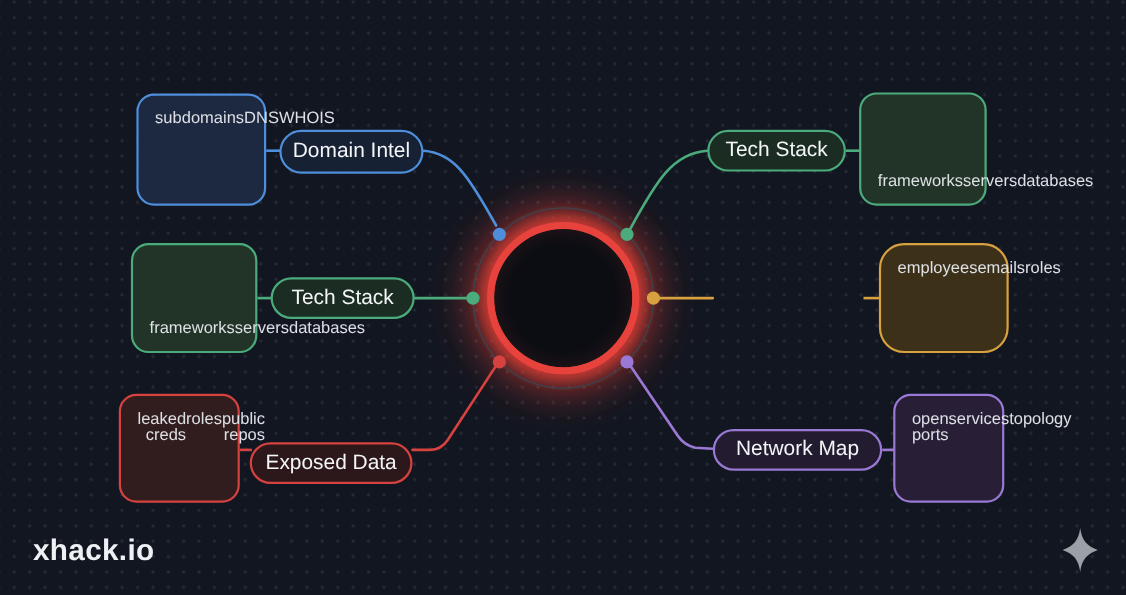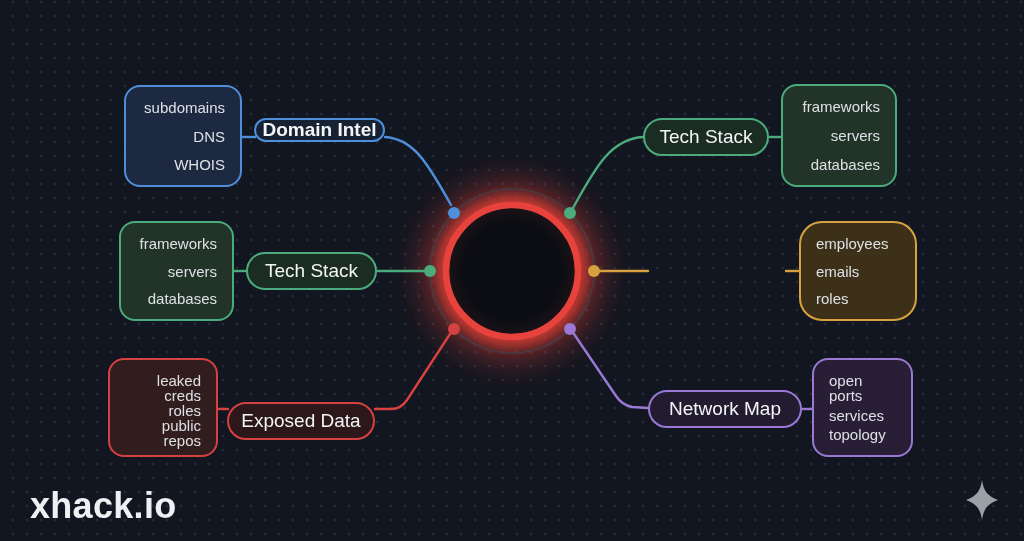--- a/index.html
+++ b/index.html
@@ -6,21 +6,21 @@
   .stage{
     position:relative;width:1024px;height:541px;overflow:hidden;
     font-family:"Liberation Sans", sans-serif;
     background-color:#121620;
     background-image:radial-gradient(rgba(165,175,198,0.13) 1.2px, transparent 1.7px);
     background-size:14px 14px;background-position:6px 9px;
   }
   svg.layer{position:absolute;left:0;top:0;width:1024px;height:541px;}
   .node-box{
     position:absolute;box-sizing:border-box;border:2px solid;border-radius:16px;
-    display:flex;flex-direction:column;justify-content:space-between;
+    display:flex;flex-direction:row;justify-content:space-between;
     padding:13px 15px;font-size:15px;color:#dde0e5;line-height:1;
   }
   .node-box.right-align{text-align:right;}
   .node-box.left-align{text-align:left;}
   .pill{
     position:absolute;box-sizing:border-box;border:2px solid;border-radius:20px;
     display:flex;align-items:center;justify-content:center;
     font-size:19px;color:#f3f5f7;white-space:nowrap;
   }
   
@@ -34,37 +34,37 @@
   .box-red   {background:#321d1e;}
   .box-amber {background:#3c3118;}
   .box-purple{background:#281f37;}
   .pill-blue  {background:#172134;}
   .pill-green {background:#1b2d22;}
   .pill-red   {background:#2c181a;margin-top:12px;}
   .pill-amber {background:#332a15;}
   .pill-purple{background:#231c31;}
   
   #box-domain    {left:124px;top:85px; width:118px;height:102px;}
-  #pill-domain   {left:254px;top:118px;width:131px;height:24px;font-weight:bold;}
+  #pill-domain   {left:254px;top:118px;width:131px;height:40px;}
   #box-techleft  {left:119px;top:221px;width:115px;height:100px;}
   #pill-techleft {left:246px;top:252px;width:131px;height:38px;}
   #box-exposed   {left:108px;top:358px;width:110px;height:99px;}
   #pill-exposed  {left:227px;top:390px;width:148px;height:38px;}
   #pill-techright{left:643px;top:118px;width:126px;height:38px;}
   #box-techright {left:781px;top:84px; width:116px;height:103px;}
   #pill-people   {left:648px;top:252px;width:137px;height:38px;}
   #box-people    {left:799px;top:221px;width:118px;height:100px;}
   #pill-network  {left:648px;top:390px;width:154px;height:38px;}
   #box-network   {left:812px;top:358px;width:101px;height:99px;}
   .target-label{
     position:absolute;left:422px;top:255px;width:180px;text-align:center;
     font-size:26px;font-weight:700;letter-spacing:1.5px;color:#ffffff;
   }
   .brand-logo{
-    position:absolute;left:30px;top:485px;font-size:36px;font-weight:700;color:#eef0f3;
+    position:absolute;left:30px;top:485px;font-size:27px;font-weight:700;color:#eef0f3;
     letter-spacing:0.3px;
   }
   .sparkle{position:absolute;left:966px;top:480px;width:32px;height:40px;}
 </style>
 </head>
 <body>
 
 <div class="stage">
 
   <svg class="layer" viewBox="0 0 1024 541">

